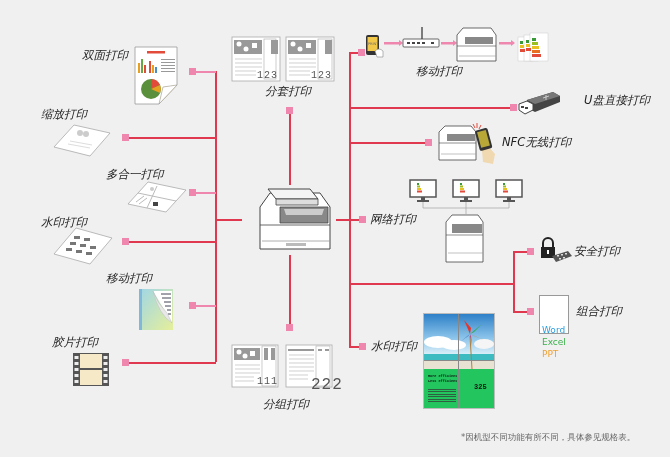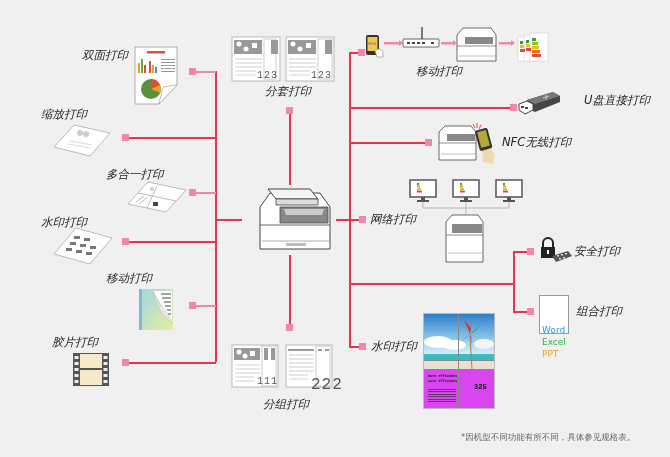--- a/index.html
+++ b/index.html
@@ -365,21 +365,21 @@
 <div class="lbl" style="left:574px;top:244px;">安全打印</div>
 
 <div class="combo-box">
   <div style="color:#2a9ee0;margin-top:28px;">Word</div>
   <div style="color:#3ab04a;">Excel</div>
   <div style="color:#f0a030;">PPT</div>
 </div>
 <div class="lbl" style="left:576px;top:304px;">组合打印</div>
 
 <div class="lbl" style="left:371px;top:339px;">水印打印</div>
-<div class="abs" style="left:423px;top:313px;width:70px;height:94px;background:#d946ef;border:1px solid #bbb;overflow:hidden;">
+<div class="abs" style="left:423px;top:313px;width:70px;height:94px;background:#22c55e;border:1px solid #bbb;overflow:hidden;">
   <svg style="left:0;top:0;" width="70" height="55" viewBox="0 0 70 55">
     <defs>
         <linearGradient id="sky" x1="0" y1="0" x2="0" y2="1">
           <stop offset="0" stop-color="#2d80c8"></stop>
           <stop offset="0.6" stop-color="#8cc4ea"></stop>
           <stop offset="1" stop-color="#d8eef8"></stop>
         </linearGradient>
       </defs>
     <rect x="0" y="0" width="70" height="40" fill="url(#sky)"></rect>
     <ellipse cx="14" cy="28" rx="14" ry="6" fill="#fff"></ellipse>

